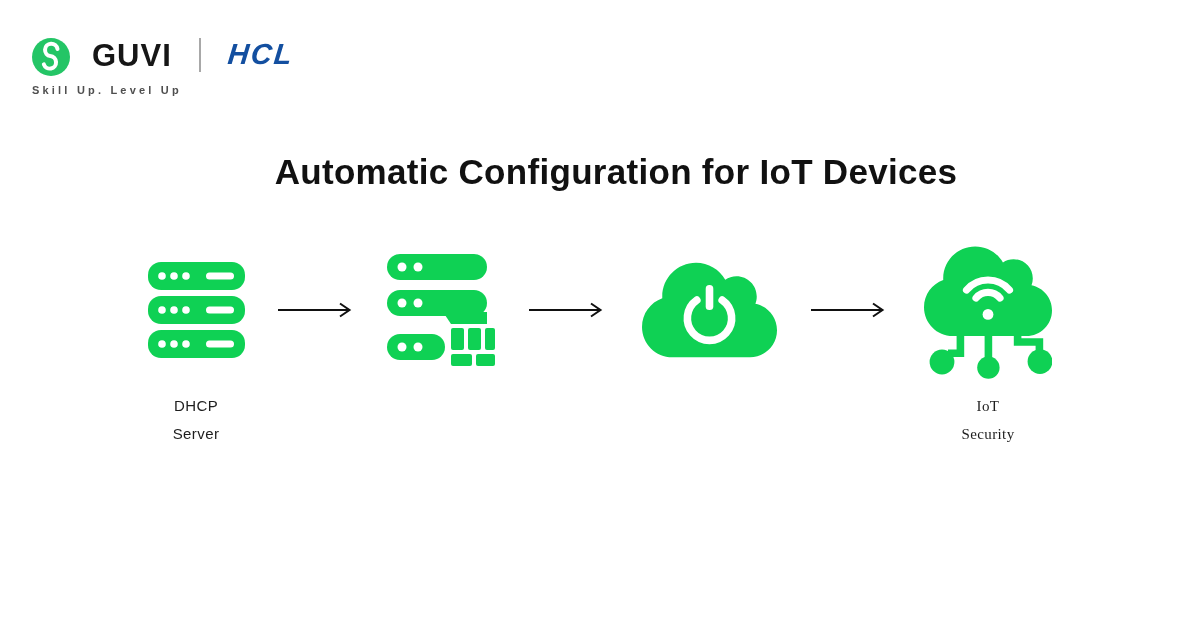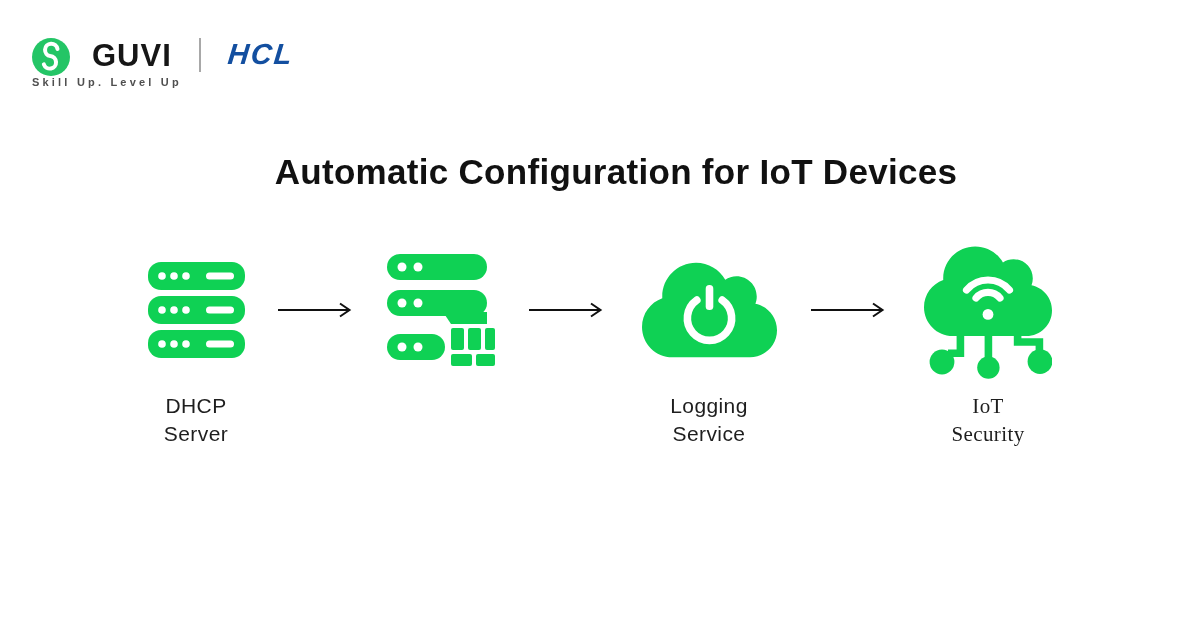--- a/index.html
+++ b/index.html
@@ -14,36 +14,36 @@
   .brand { position:absolute; top:38px; left:32px; }
   .brand-row { display:flex; align-items:flex-start; gap:22px; height:38px; }
   .guvi-mark svg { display:block; }
   .guvi-text { font-size:31px; font-weight:700; color:#161616; letter-spacing:1px; }
   .brand-divider { width:2px; height:34px; background:#a8a8a8; margin:0 5px; }
   .hcl-text {
     font-size:29px; font-weight:800; font-style:italic; color:#134fa0;
     letter-spacing:2px; transform:skewX(-6deg);
   }
   .tagline {
-    font-size:11px; font-weight:600;
+    margin-top:8px; font-size:11px; font-weight:600;
     letter-spacing:3.2px; color:#4f4f4f;
   }
 
   
   .title {
     position:absolute; top:152px; left:16px; width:1200px; margin:0;
     text-align:center; font-size:35px; font-weight:800;
     letter-spacing:0.3px; color:#111111;
   }
 
   
   .step { position:absolute; top:240px; width:220px; text-align:center; }
   .icon-wrap { height:140px; display:flex; align-items:center; justify-content:center; }
   .step-label {
-    margin-top:12px; font-size:21px; line-height:28px; color:#1e1e1e;
+    margin-top:12px; font-size:15px; line-height:28px; color:#1e1e1e;
     white-space:pre-line; letter-spacing:0.4px;
   }
   .step-1 { left:86px; }
   .step-2 { left:331px; }
   .step-3 { left:599px; }
   .step-4 { left:878px;font-family:Liberation Serif, serif; }
 
   .arrow { position:absolute; top:301px; }
   .arrow-1 { left:277px; }
   .arrow-2 { left:528px; }
@@ -140,22 +140,20 @@
   </div>
 
   <div class="step step-3">
     <div class="icon-wrap">
       <svg width="135" height="108" viewBox="0 0 640 512">
         <path fill="#0fd154" d="M0 336c0 79.5 64.5 144 144 144H512c70.7 0 128-57.3 128-128c0-61.9-44-113.6-102.4-125.4c4.1-10.7 6.4-22.4 6.4-34.6c0-53-43-96-96-96c-19.7 0-38.1 6-53.3 16.2C367 64.2 315.3 32 256 32C167.6 32 96 103.6 96 192c0 2.7 .1 5.4 .2 8.1C40.2 219.8 0 273.2 0 336z"></path>
         <path d="M259.8,209 A105,105 0 1 0 380.2,209" fill="none" stroke="#ffffff" stroke-width="36" stroke-linecap="round"></path>
         <rect x="302" y="138" width="36" height="118" rx="17" fill="#ffffff"></rect>
       </svg>
     </div>
-    <div class="step-label">Logging
-Service</div>
   </div>
 
   <div class="arrow arrow-3">
     <svg width="82" height="18" viewBox="0 0 82 18">
       <path d="M1,9 H71" stroke="#111111" stroke-width="2" fill="none"></path>
       <path d="M63,2.5 L72.5,9 L63,15.5" stroke="#111111" stroke-width="2" fill="none"></path>
     </svg>
   </div>
 
   <div class="step step-4">

